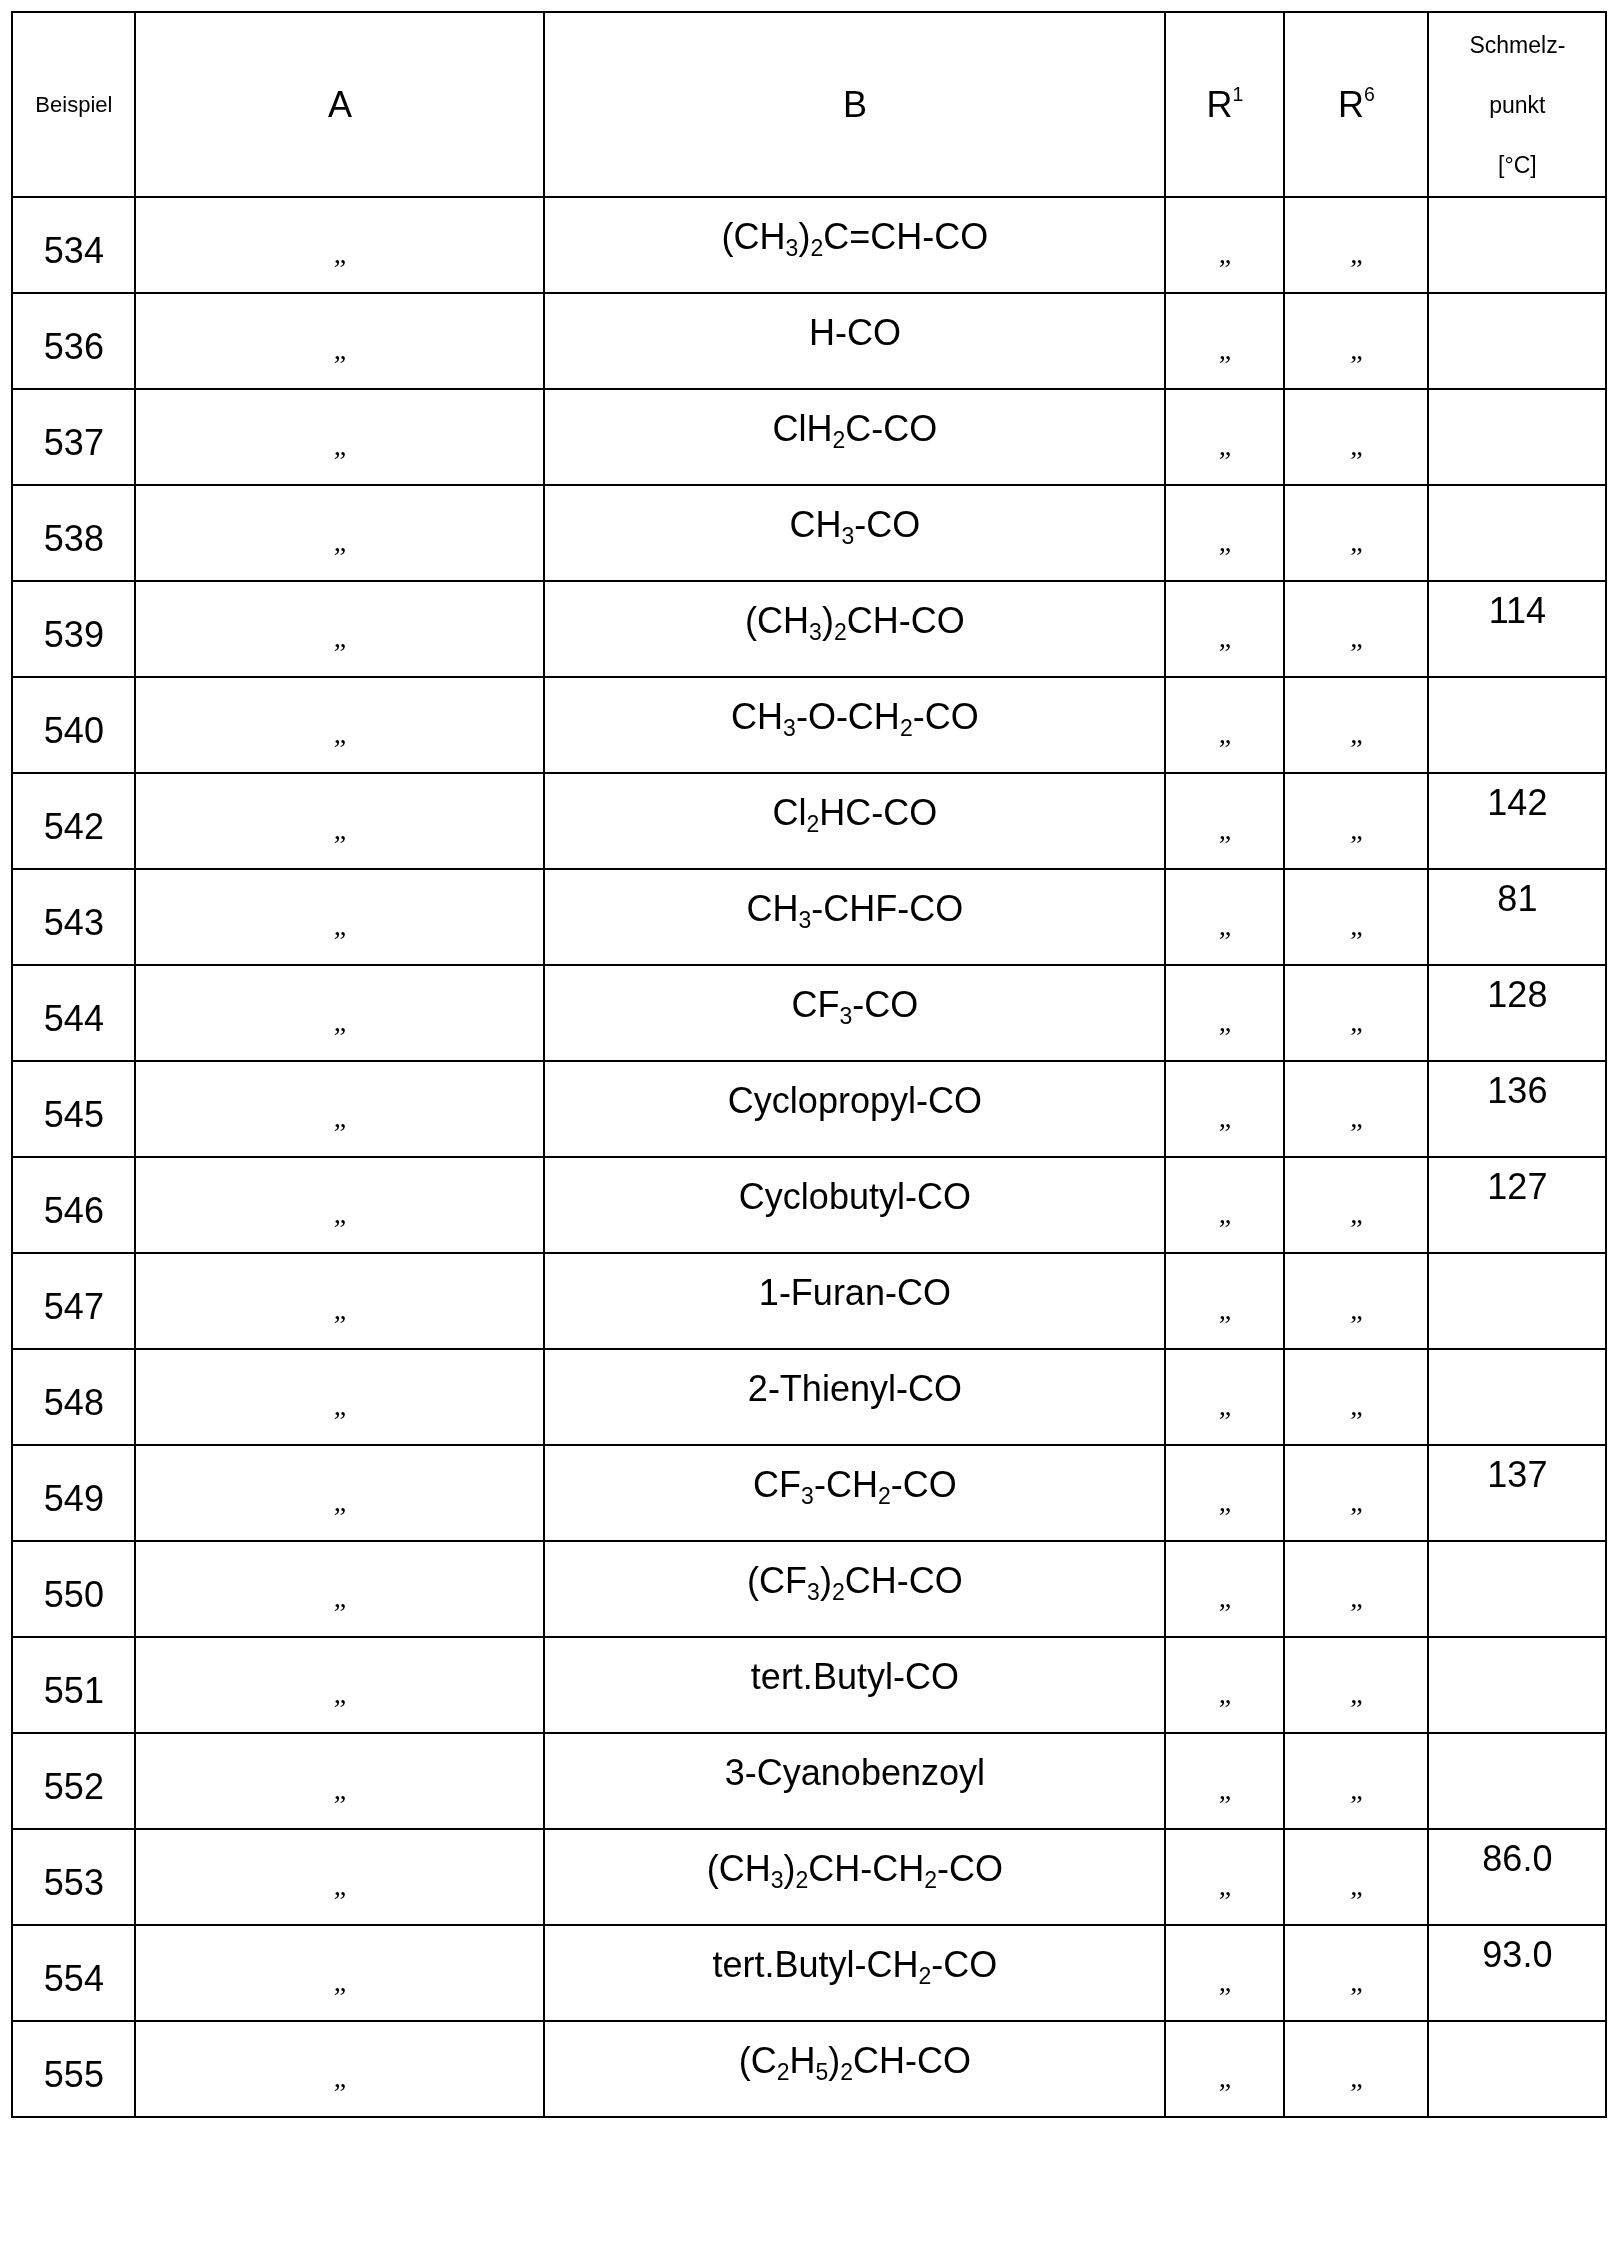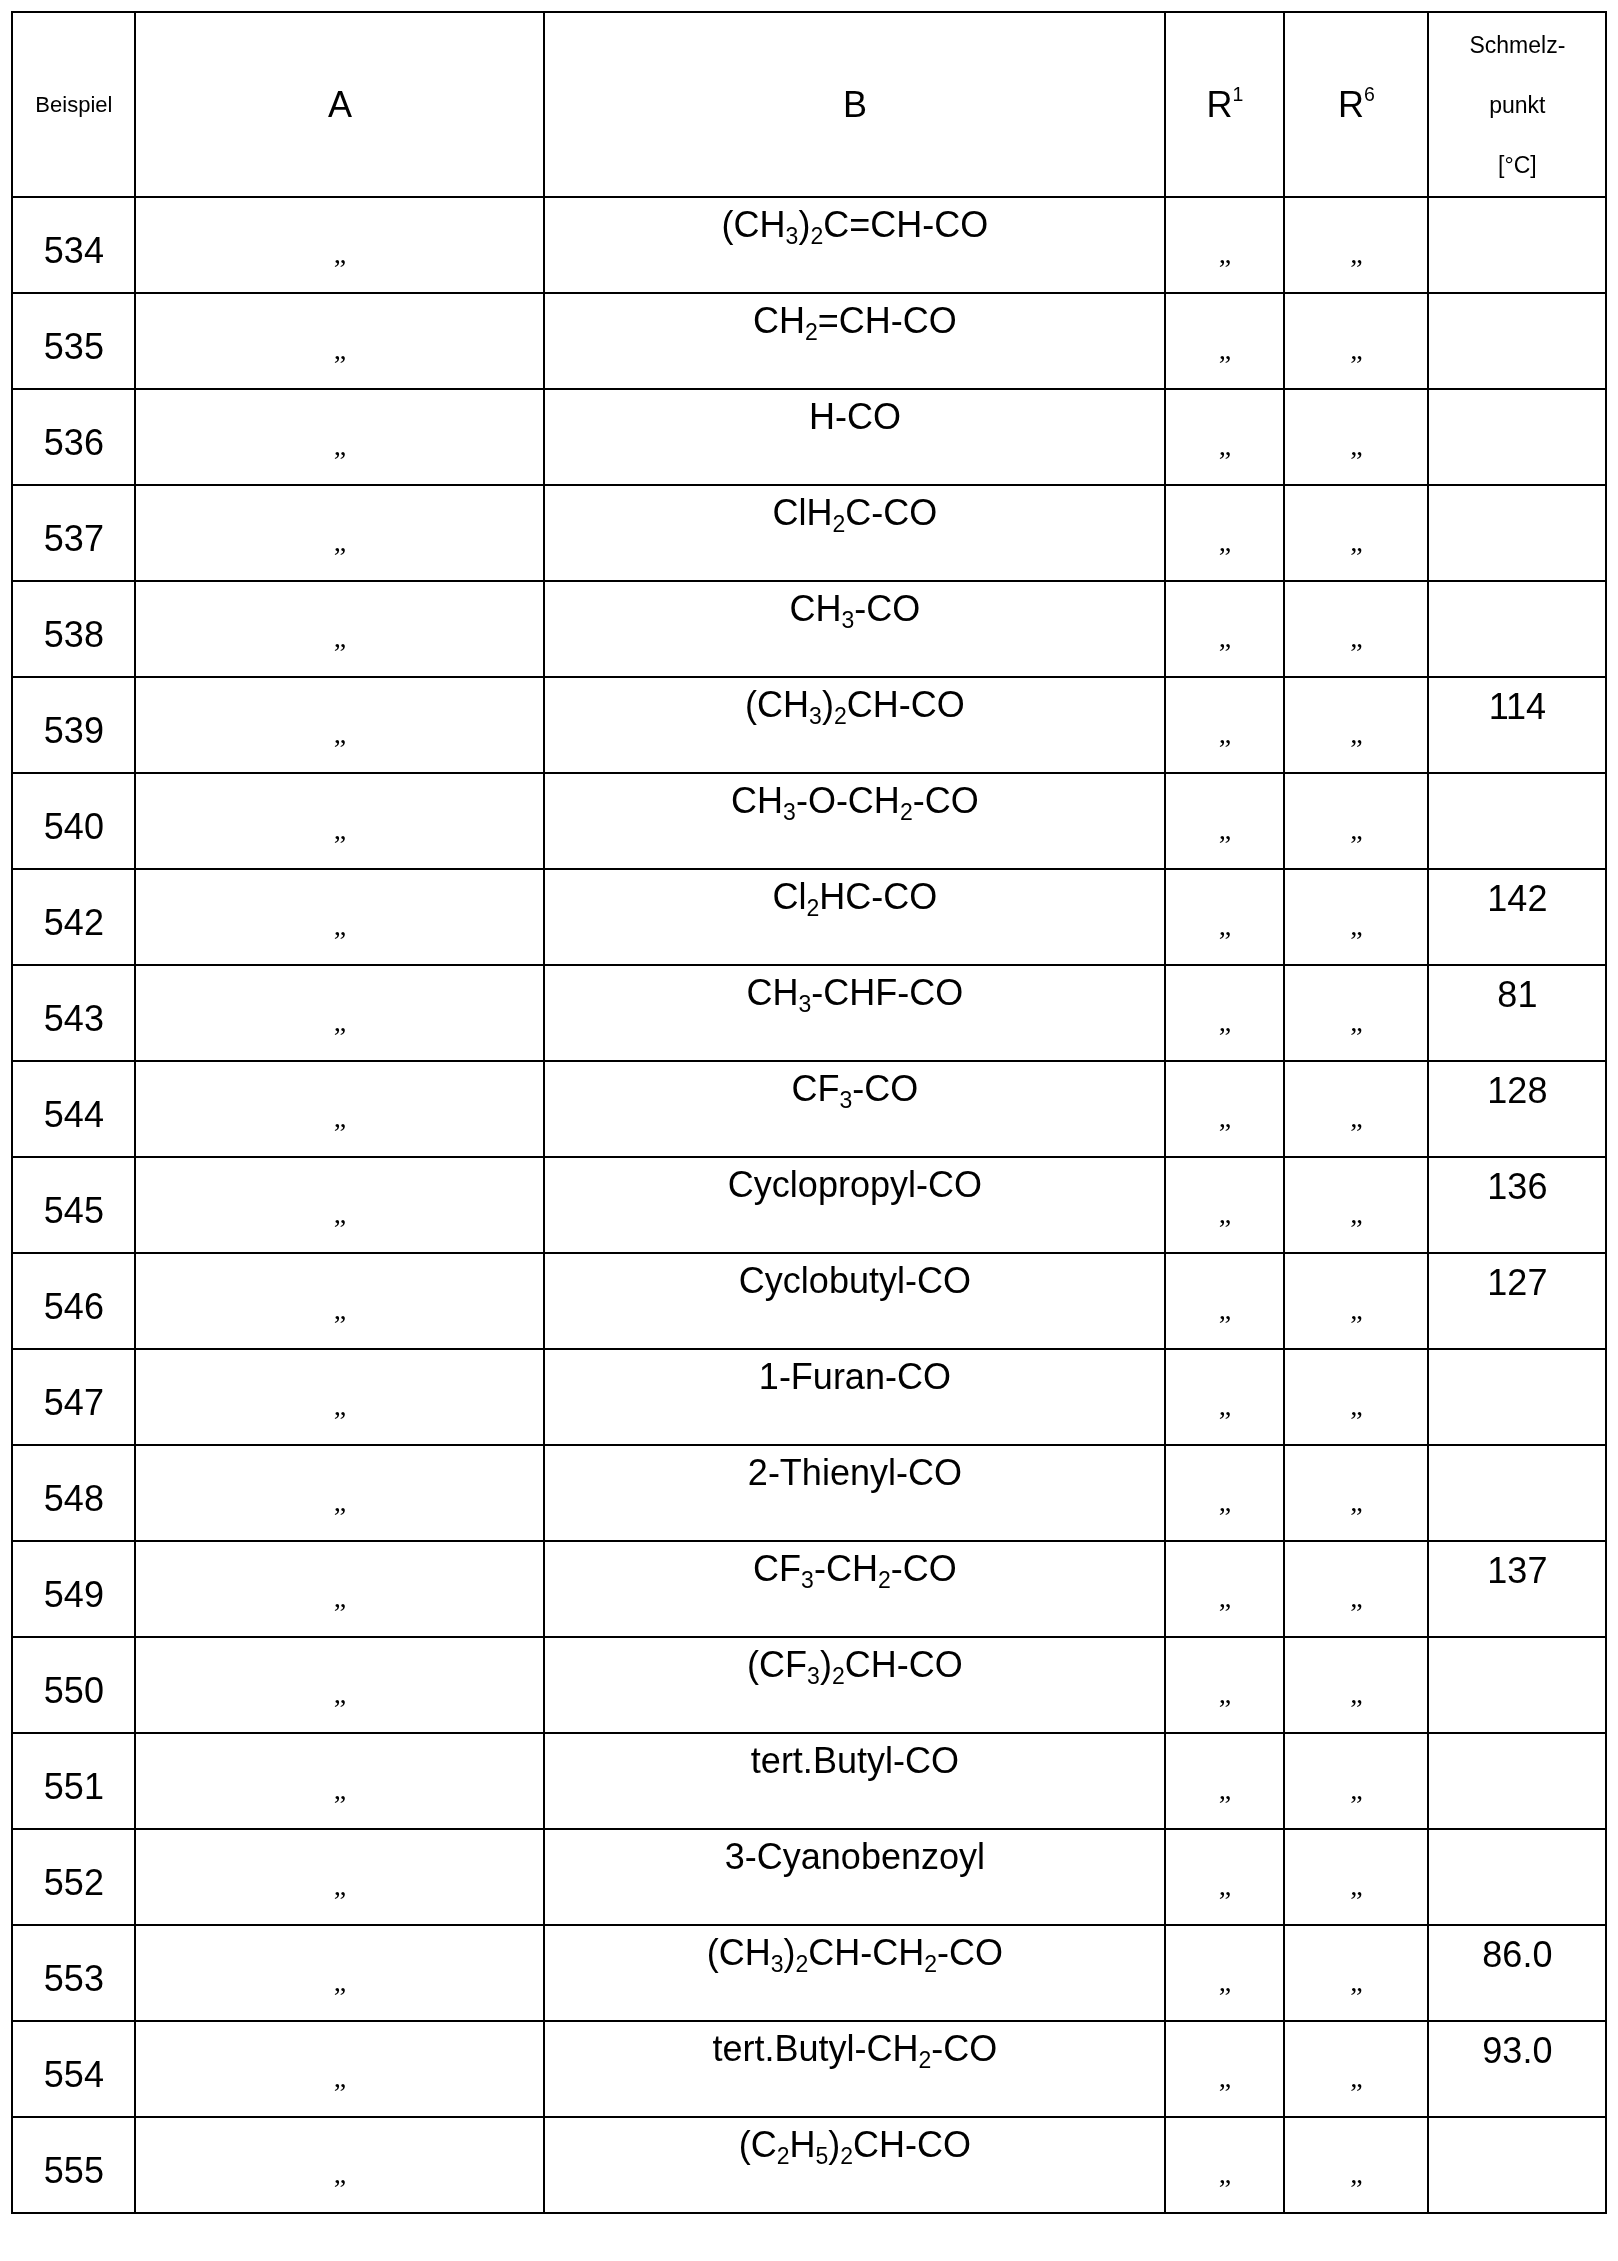--- a/index.html
+++ b/index.html
@@ -53,21 +53,21 @@
     vertical-align: middle;
     padding-top: 18px !important;
     font-family: "Liberation Serif", serif;
   }
   .formula {
     font-size: 36px;
     vertical-align: top;
   }
   .formula span.inner {
     display: block;
-    margin-top: 6px;
+    margin-top: 18px;
   }
   .formula sub { font-size: 23px; vertical-align: -6.5px; }
   .melt {
     font-size: 36px;
     vertical-align: top;
   }
   .melt span.inner { display: block; margin-top: 8px; }
 </style>
 </head>
 <body>
@@ -102,32 +102,20 @@
         <td class="formula">
           <span class="inner"><span>(CH</span><sub>3</sub><span>)</span><sub>2</sub><span>C=CH-CO</span></span>
         </td>
         <td class="ditto">„</td>
         <td class="ditto">„</td>
         <td class="melt">
           <span class="inner"></span>
         </td>
       </tr>
       <tr>
-        <td class="num">535</td>
-        <td class="ditto">„</td>
-        <td class="formula">
-          <span class="inner"><span>CH</span><sub>2</sub><span>=CH-CO</span></span>
-        </td>
-        <td class="ditto">„</td>
-        <td class="ditto">„</td>
-        <td class="melt">
-          <span class="inner"></span>
-        </td>
-      </tr>
-      <tr>
         <td class="num">536</td>
         <td class="ditto">„</td>
         <td class="formula">
           <span class="inner"><span>H-CO</span></span>
         </td>
         <td class="ditto">„</td>
         <td class="ditto">„</td>
         <td class="melt">
           <span class="inner"></span>
         </td>

